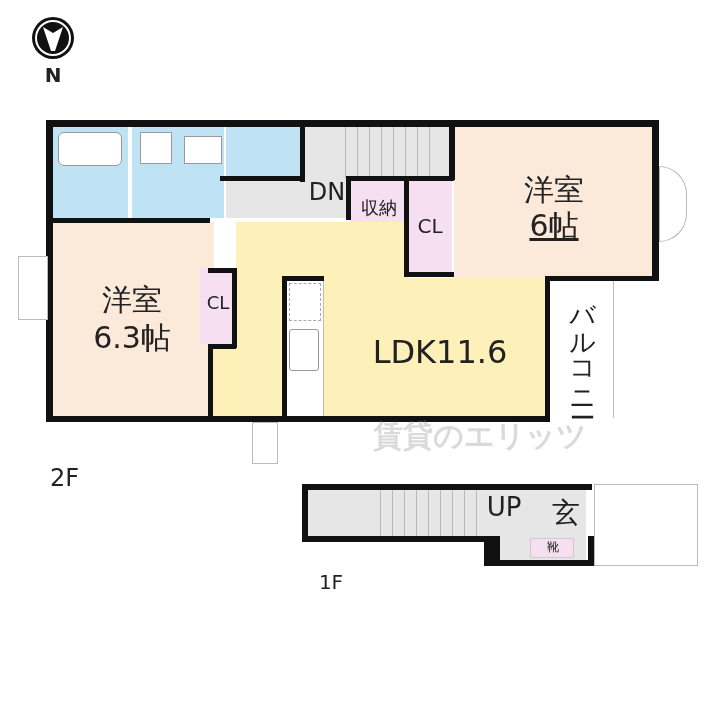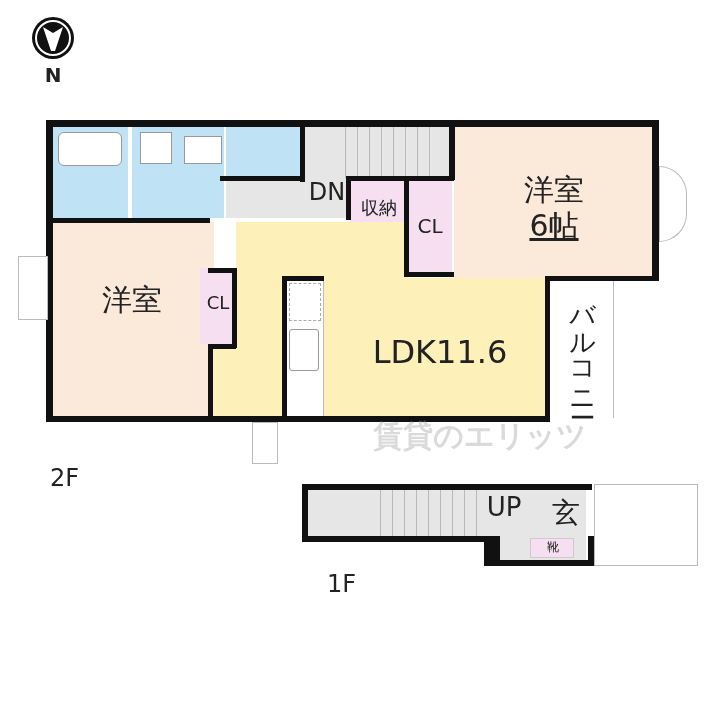--- a/index.html
+++ b/index.html
@@ -60,20 +60,21 @@
     <div class="lbl" style="left:0;top:38px;width:44px;font-size:20px;">CL</div>
   </div>
 
   <div class="room" style="left:454px;top:126px;width:202px;height:152px;background:#fbe9da;">
     <div class="lbl" style="left:40px;top:48px;width:120px;font-size:30px;">洋室</div>
     <div class="lbl" style="left:40px;top:84px;width:120px;font-size:30px;text-decoration:underline;">6帖</div>
   </div>
 
   <div class="room" style="left:52px;top:222px;width:162px;height:196px;background:#fbe9da;">
     <div class="lbl" style="left:20px;top:62px;width:120px;font-size:30px;">洋室</div>
+    <div class="lbl" style="left:20px;top:100px;width:120px;font-size:30px;">6.3帖</div>
   </div>
 
   <div class="room" style="left:200px;top:268px;width:36px;height:76px;background:#f5dff0;">
     <div class="lbl" style="left:0;top:26px;width:36px;font-size:18px;">CL</div>
   </div>
 
   <div class="room" style="left:222px;top:222px;width:326px;height:196px;background:#fdf0b8;z-index:-1;"></div>
   <div class="room" style="left:236px;top:222px;width:172px;height:56px;background:#fdf0b8;"></div>
   <div class="room" style="left:236px;top:278px;width:312px;height:140px;background:#fdf0b8;"></div>
   <div class="room" style="left:214px;top:344px;width:30px;height:74px;background:#fdf0b8;"></div>
@@ -136,14 +137,14 @@
   <div class="room" style="left:530px;top:538px;width:44px;height:20px;background:#f5dff0;border:1px solid #ccc;">
     <div class="lbl" style="left:0;top:2px;width:44px;font-size:12px;">靴</div>
   </div>
   <div class="wall" style="left:302px;top:484px;width:290px;height:6px;"></div>
   <div class="wall" style="left:302px;top:484px;width:6px;height:58px;"></div>
   <div class="wall" style="left:302px;top:536px;width:186px;height:6px;"></div>
   <div class="wall" style="left:484px;top:536px;width:16px;height:28px;"></div>
   <div class="wall" style="left:484px;top:560px;width:110px;height:6px;"></div>
   <div class="wall" style="left:588px;top:536px;width:6px;height:30px;"></div>
   <div class="thin" style="left:594px;top:484px;width:104px;height:82px;"></div>
-  <div class="lbl" style="left:306px;top:572px;width:50px;font-size:24px;text-align:right;">1F</div>
+  <div class="lbl" style="left:306px;top:572px;width:50px;font-size:20px;text-align:center;">1F</div>
 </div>
 
 </body></html>

